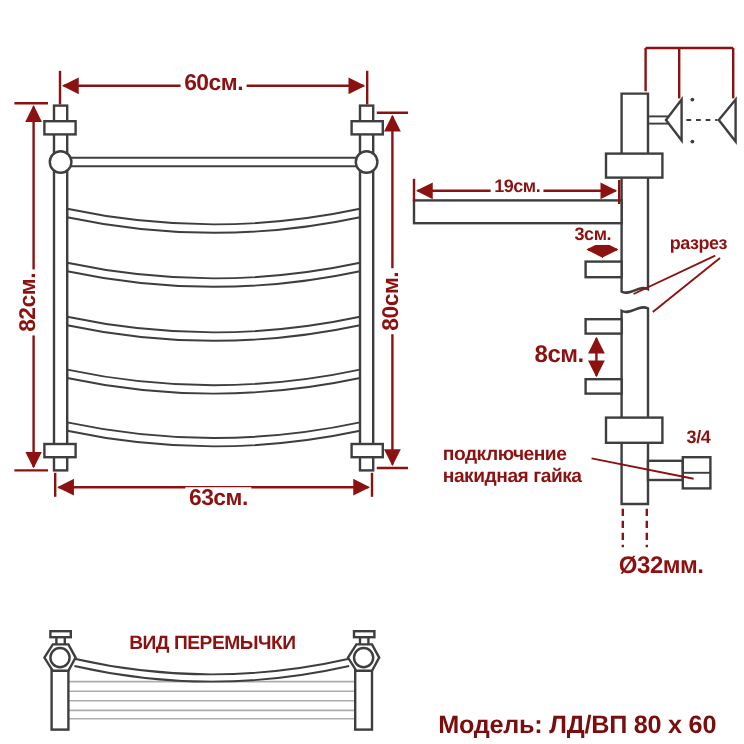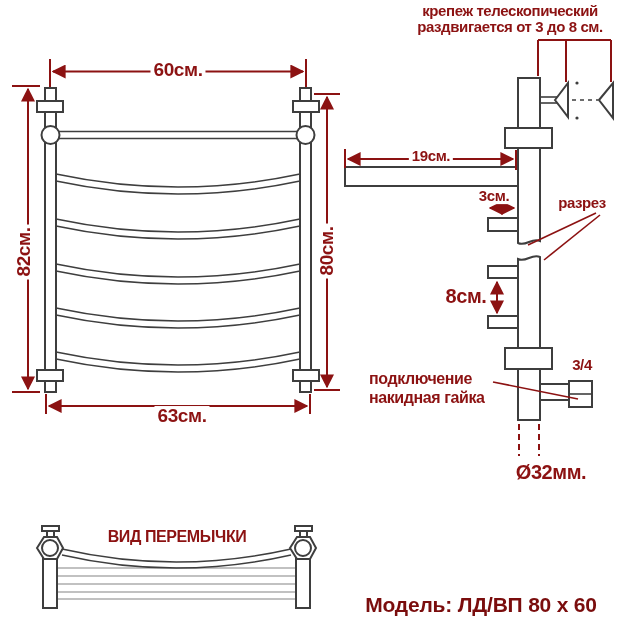--- a/index.html
+++ b/index.html
@@ -182,24 +182,20 @@
       <polygon class="gf" points="37,548 44,537 57,537 63,548 57,559 44,559"></polygon>
       <circle class="gf" cx="50" cy="548" r="8"></circle>
 
       <rect class="gf" x="295" y="526" width="17" height="5"></rect>
       <rect class="gf" x="300" y="531" width="7" height="7"></rect>
       <polygon class="gf" points="290,548 297,537 310,537 316,548 310,559 297,559"></polygon>
       <circle class="gf" cx="303" cy="548" r="8"></circle>
     </g>
   </svg>
 
-  <div class="note-block fs15 lbl">
-    <div>крепеж телескопический</div>
-    <div>раздвигается от 3 до 8 см.</div>
-  </div>
 
   <div class="lbl ctr bgw fs19" style="left:178px;top:70px;">60см.</div>
   <div class="lbl rot bgw fs19" style="left:24px;top:252px;">82см.</div>
   <div class="lbl rot bgw fs19" style="left:327px;top:251px;">80см.</div>
   <div class="lbl ctr bgw fs19" style="left:182px;top:406px;margin-top:10px;">63см.</div>
 
   <div class="lbl ctr bgw fs15" style="left:431px;top:156px;">19см.</div>
   <div class="lbl ctr bgw fs15" style="left:494px;top:196px;">3см.</div>
   <div class="lbl ctr fs15" style="left:582px;top:203px;">разрез</div>
   <div class="lbl ctr bgw fs20" style="left:466px;top:296px;">8см.</div>

